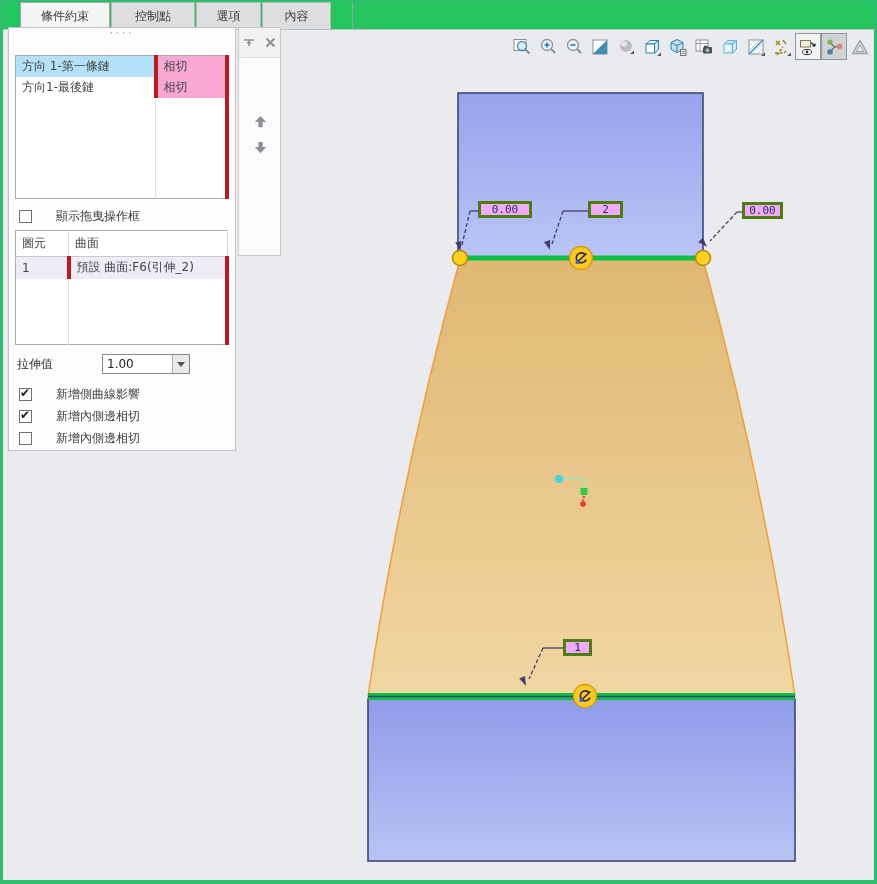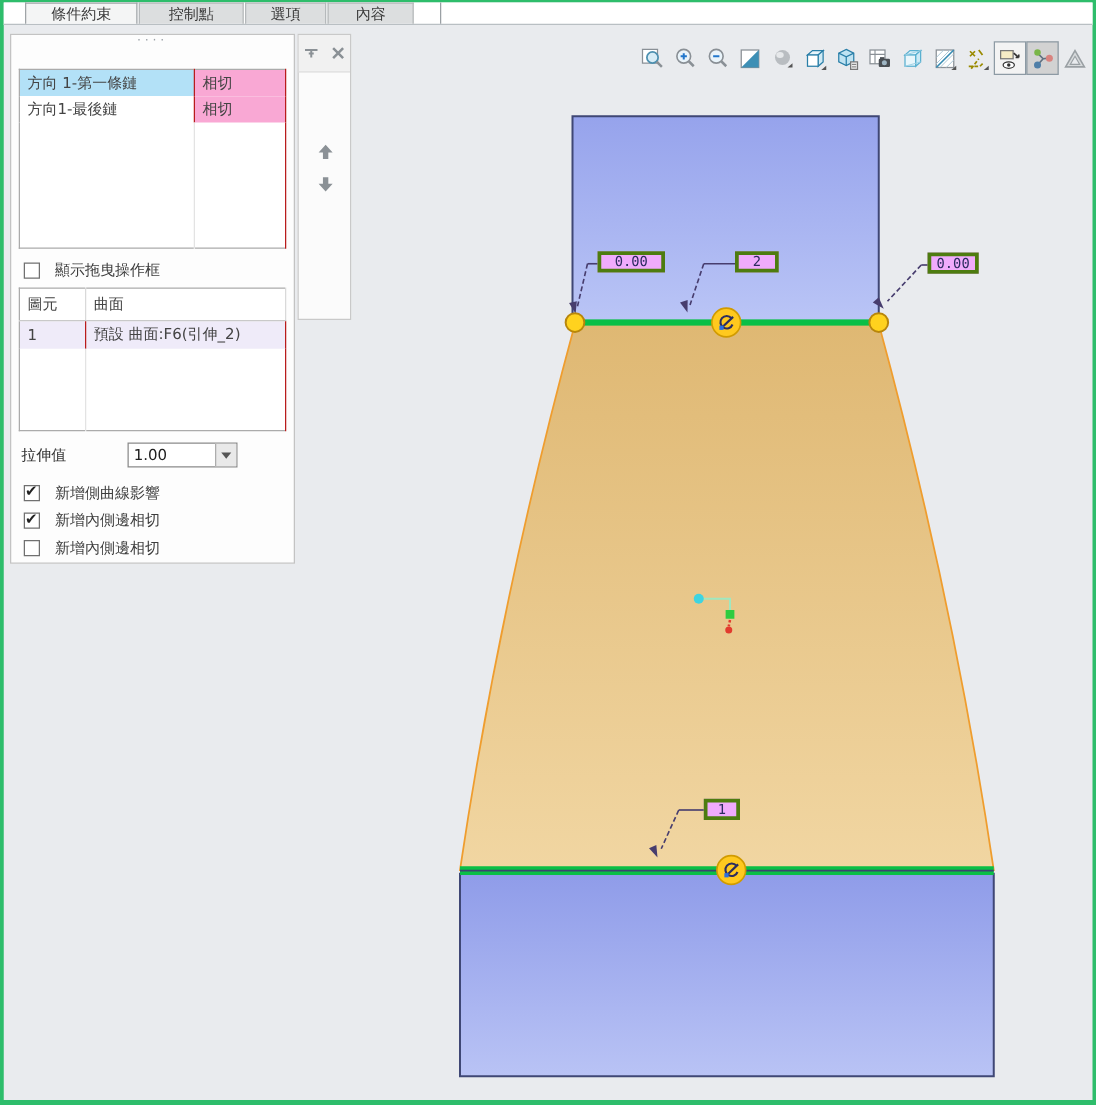--- a/index.html
+++ b/index.html
@@ -2,41 +2,41 @@
 <html><head>
 <meta charset="utf-8">
 <style>
   * { margin:0; padding:0; box-sizing:border-box; }
   html,body { width:877px; height:884px; }
   body { font-family:"DejaVu Sans","Liberation Sans",sans-serif; font-size:12px; color:#333; }
   .window { position:relative; width:877px; height:884px; background:#2ebd6b; overflow:hidden; }
   .inner { position:absolute; left:3px; top:2px; right:3px; bottom:4px; background:#e9ebee; }
 
   
-  .tabbar { position:absolute; left:0; top:0; right:0; height:18px; background:#ffffff;
+  .tabbar { position:absolute; left:0; top:0; right:0; height:28px; background:#22c55e;
             border-bottom:1px solid #b9bfc3; display:flex; align-items:stretch; padding-left:17px; }
   .tab { display:flex; align-items:center; justify-content:center; border:1px solid #b5b9bb;
          border-bottom:none; background:#dcdedf; color:#3a3a3a; margin-right:1px; cursor:default; }
   .tab.active { background:#f4f5f5; border-color:#9fa4a7; }
   .tab-sep { width:1px; background:#9aa0a4; margin-left:20px; }
 
   
   .panel { position:absolute; left:5px; top:25px; width:228px; height:424px; background:#fdfdfd;
            border:1px solid #c3c3c3; }
   .drag-dots { position:absolute; top:-1px; left:0; right:0; text-align:center; color:#9aa0a6;
                font-size:10px; letter-spacing:3px; }
   table.grid { border-collapse:collapse; position:absolute; left:6px; width:214px;
                border:1px solid #ababab; background:#fff; table-layout:fixed; }
   table.grid th { font-weight:normal; text-align:left; padding:4px 6px; border-right:1px solid #d9d9d9;
                   border-bottom:1px solid #c9c9c9; background:#fff; color:#444; }
-  table.grid td { padding:2px 6px; border-right:1px solid #b91c1c; color:#444; white-space:nowrap; overflow:hidden; }
+  table.grid td { padding:2px 6px; border-right:4px solid #b91c1c; color:#444; white-space:nowrap; overflow:hidden; }
   .sel-blue { background:#b3e1f7; }
   .lav { background:#f9a8d4; }
   .lav2 { background:#efebf9; }
-  .cbrow { position:absolute; left:10px; display:flex; align-items:center; gap:12px; color:#3c3c3c; }
+  .cbrow { position:absolute; left:10px; display:flex; align-items:center; gap:24px; color:#3c3c3c; }
   .cb { width:13px; height:13px; border:1px solid #707070; background:#fff; position:relative; flex:0 0 13px; }
   .cb.checked::after { content:"✔"; position:absolute; left:0px; top:-3px; font-size:12px; color:#222; }
   .stretch-row { position:absolute; left:8px; display:flex; align-items:center; gap:12px; }
   .combo { width:88px; height:20px; border:1px solid #8a8a8a; background:#fff; display:flex;margin-left:37px; }
   .combo-val { flex:1; padding:2px 4px; color:#222; }
   .combo-btn { width:17px; border-left:1px solid #adadad; background:#e9e9e9; display:flex;
                align-items:center; justify-content:center; }
   .caret-down { width:0; height:0; border-left:4px solid transparent; border-right:4px solid transparent;
                 border-top:5px solid #555; }
 

